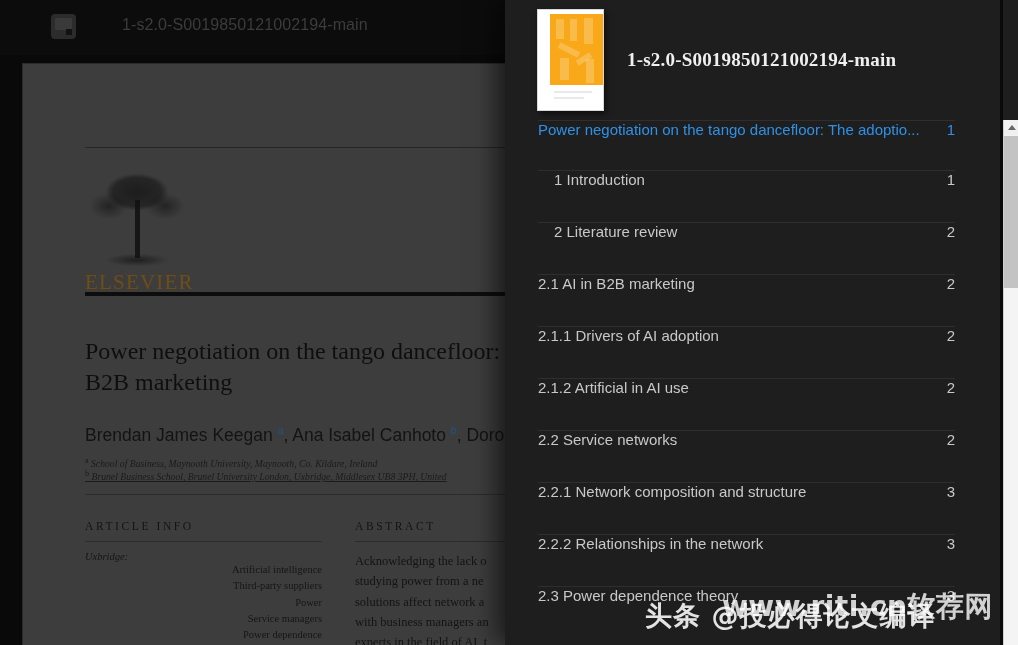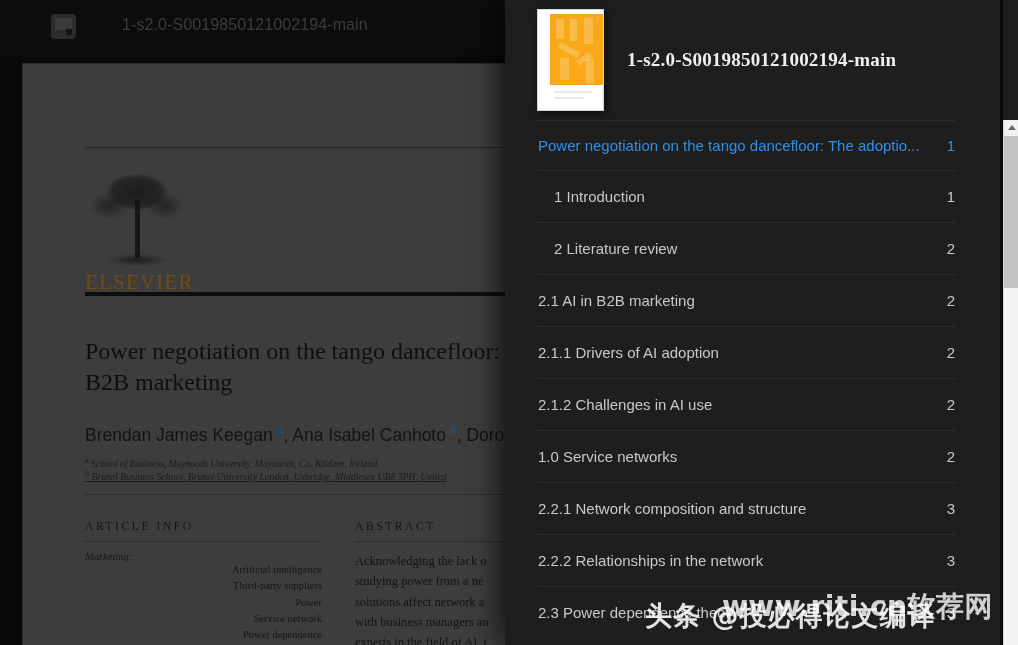--- a/index.html
+++ b/index.html
@@ -255,21 +255,21 @@
     flex: 1 1 auto;
     overflow: hidden;
   }
   .outline-list {
     position: absolute; left: 0; top: 0;
     width: 483px;
     padding: 0 0 0 0;
   }
   .outline-item {
     position: relative;
-    display: flex; align-items: center; justify-content: space-between;
+    display: flex; justify-content: space-between;
     height: 52px;
     margin: 0 33px 0 33px;
     border-top: 1px solid #2e2e2e;
     cursor: pointer;
     color: #c8c8c8;
     font-size: 15px;
   }
   .outline-item:first-child { border-top: 1px solid #2e2e2e; }
   .outline-item .label { white-space: nowrap; overflow: hidden; text-overflow: ellipsis; padding-right: 12px; }
   .outline-item .page  { flex: 0 0 auto; color: #c8c8c8; font-size: 15px; }
@@ -373,26 +373,26 @@
 
         <div class="authors"><span>Brendan James Keegan </span><sup>a</sup><span>, Ana Isabel Canhoto </span><sup>b</sup><span>, Doro</span></div>
 
         <div class="affil affil-a"><sup>a</sup><span> School of Business, Maynooth University, Maynooth, Co. Kildare, Ireland</span></div>
         <div class="affil affil-b"><sup>b</sup><span> Brunel Business School, Brunel University London, Uxbridge, Middlesex UB8 3PH, United </span></div>
         <div class="affil-rule"></div>
 
         <div class="info-col">
           <div class="sec-head">ARTICLE INFO</div>
           <div class="sec-rule"></div>
-          <div class="kw-label">Marketing:</div>
+          <div class="kw-label">Uxbridge:</div>
           <div id="kw-list">
               <div class="kw-item">Artificial intelligence</div>
               <div class="kw-item">Third-party suppliers</div>
               <div class="kw-item">Power</div>
-              <div class="kw-item">Service network</div>
+              <div class="kw-item">Service managers</div>
               <div class="kw-item">Power dependence</div>
               <div class="kw-item">Network dynamics</div>
             </div>
         </div>
 
         <div class="abstract-col">
           <div class="sec-head">ABSTRACT</div>
           <div class="sec-rule"></div>
           <div id="abs-list">
               <div class="abs-line">Acknowledging the lack o</div>
@@ -445,25 +445,25 @@
           </div>
           <div class="outline-item lvl2">
             <span class="label">2.1 AI in B2B marketing</span>
             <span class="page">2</span>
           </div>
           <div class="outline-item lvl0">
             <span class="label">2.1.1 Drivers of AI adoption</span>
             <span class="page">2</span>
           </div>
           <div class="outline-item lvl0">
-            <span class="label">2.1.2 Challenges in AI use</span>
+            <span class="label">2.1.2 Artificial in AI use</span>
             <span class="page">2</span>
           </div>
           <div class="outline-item lvl2">
-            <span class="label">1.0 Service networks</span>
+            <span class="label">2.2 Service networks</span>
             <span class="page">2</span>
           </div>
           <div class="outline-item lvl0">
             <span class="label">2.2.1 Network composition and structure</span>
             <span class="page">3</span>
           </div>
           <div class="outline-item lvl0">
             <span class="label">2.2.2 Relationships in the network</span>
             <span class="page">3</span>
           </div>

